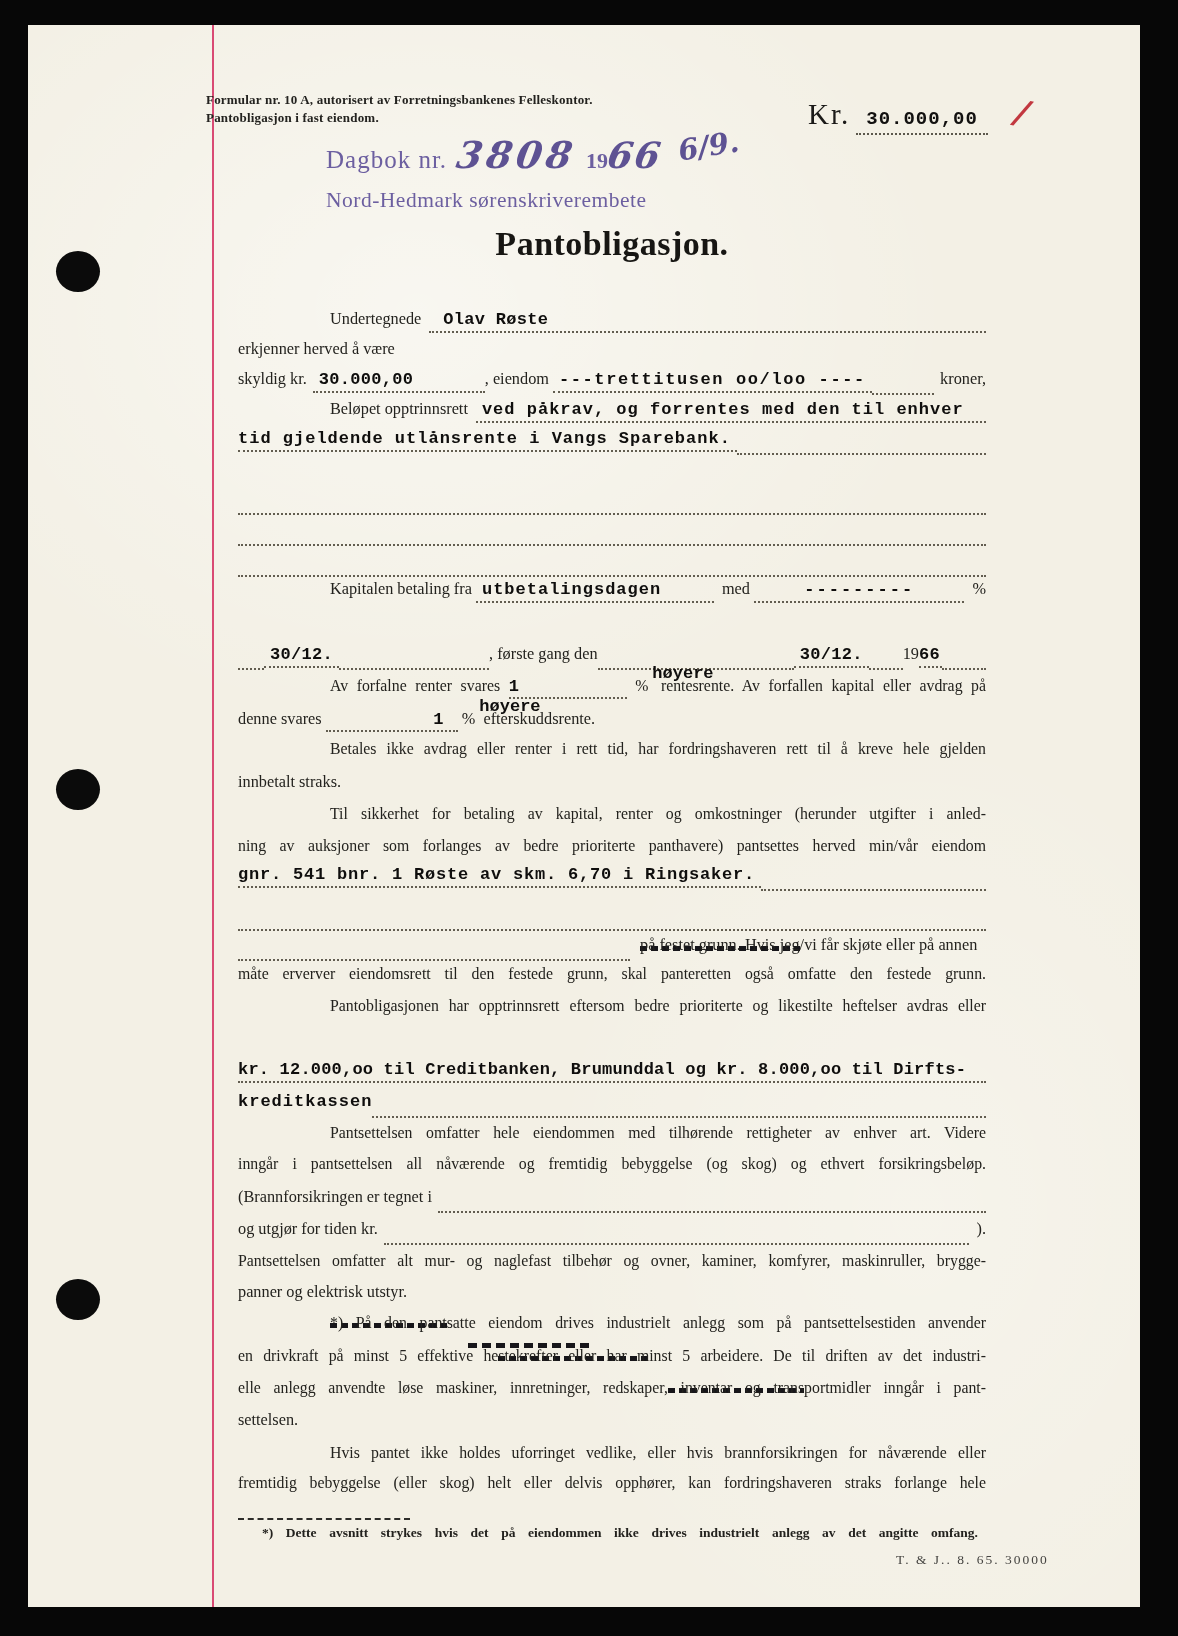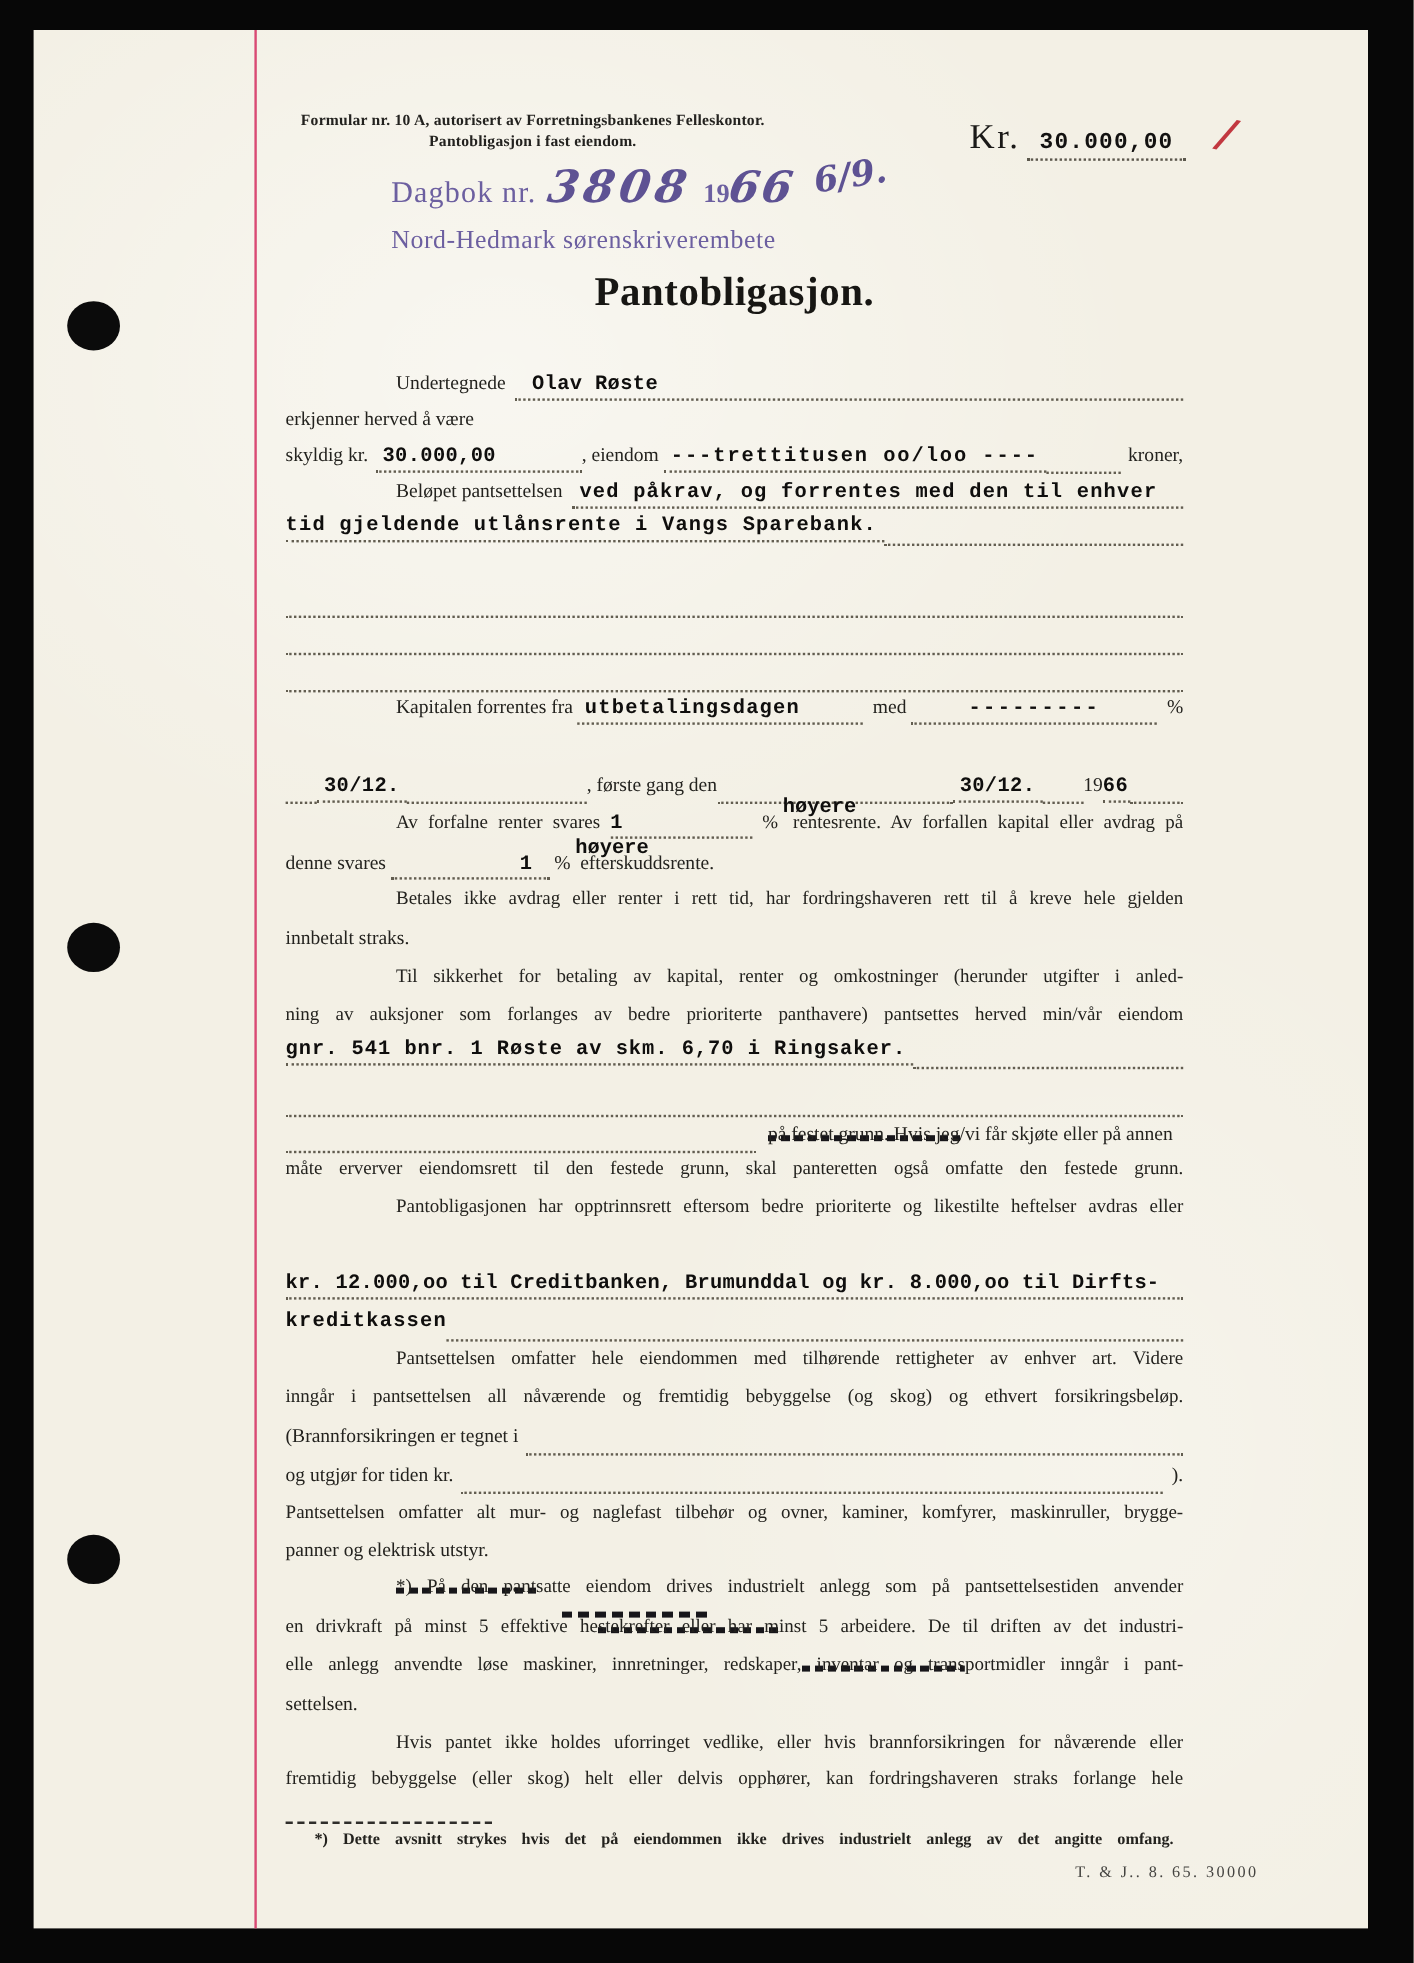--- a/index.html
+++ b/index.html
@@ -15,21 +15,21 @@
       radial-gradient(900px 700px at 35% 18%, rgba(255,255,255,.45), rgba(255,255,255,0) 60%),
       radial-gradient(700px 900px at 80% 75%, rgba(255,255,255,.25), rgba(255,255,255,0) 55%),
       #f3f0e5;
     color:#201f1c;
   }
   .red-line{position:absolute;left:184px;top:0;width:2px;height:100%;background:#d63767;opacity:.9;}
   .hole{position:absolute;left:28px;width:44px;height:41px;border-radius:50%;background:#0b0b0b;}
   .hole.h1{top:226px;} .hole.h2{top:744px;} .hole.h3{top:1254px;}
 
   
-  .form-head{position:absolute;left:178px;top:66px;width:476px;text-align:center;
+  .form-head{position:absolute;left:178px;top:66px;width:476px;
     font-weight:700;font-size:13px;line-height:17.5px;letter-spacing:.2px;color:#23221f;}
   .amount{position:absolute;left:780px;top:70px;display:flex;align-items:baseline;}
   .amount .kr{font-size:29px;letter-spacing:2px;color:#1b1a18;}
   .amount .val{font-family:"Liberation Mono",monospace;font-weight:700;font-size:19px;color:#121110;
     border-bottom:2px dotted #5b574c;padding:0 10px 3px 10px;margin-left:6px;letter-spacing:1px;}
   .red-tick{margin-left:28px;color:#c23840;font-size:34px;font-style:italic;font-weight:700;
     transform:rotate(14deg);font-family:"DejaVu Serif",serif;line-height:1;}
   .dagbok{position:absolute;left:298px;top:108px;display:flex;align-items:baseline;}
   .stamp-text{font-family:"Liberation Serif",serif;color:#6c5fa0;}
   .dagbok .lbl-stamp{font-size:25px;letter-spacing:1px;}
@@ -118,21 +118,21 @@
         <span class="lbl">skyldig kr.</span>
         <span class="typed on-dots" style="min-width:160px;margin-left:6px">30.000,00</span>
         <span class="lbl">, eiendom</span>
         <span class="typed on-dots" style="letter-spacing:1.6px;margin-left:4px">---trettitusen oo/loo ----</span>
         <span class="dots"></span>
         <span class="lbl" style="margin-left:6px">kroner,</span>
       </div>
 
     <div class="fline" style="top:374px">
         <span class="indent"></span>
-        <span class="lbl">Beløpet pantsettelsen</span>
+        <span class="lbl">Beløpet opptrinnsrett</span>
         <span class="gap"></span>
         <span class="typed on-dots grow" style="letter-spacing:1px">ved påkrav, og forrentes med den til enhver</span>
       </div>
 
     <div class="fline" style="top:404px">
         <span class="typed on-dots" style="padding-left:0;letter-spacing:1px">tid gjeldende utlånsrente i Vangs Sparebank.</span>
         <span class="dots"></span>
       </div>
 
     <div class="fline" style="top:464px">
@@ -140,21 +140,21 @@
       </div>
     <div class="fline" style="top:495px">
         <span class="dots"></span>
       </div>
     <div class="fline" style="top:526px">
         <span class="dots"></span>
       </div>
 
     <div class="fline" style="top:554px">
         <span class="indent"></span>
-        <span class="lbl">Kapitalen forrentes fra</span>
+        <span class="lbl">Kapitalen betaling fra</span>
         <span class="typed on-dots" style="min-width:226px;margin-left:4px;letter-spacing:1px">utbetalingsdagen</span>
         <span class="lbl" style="margin:0 4px 0 8px">med</span>
         <span class="typed on-dots grow" style="text-align:center;letter-spacing:2px">---------</span>
         <span class="lbl" style="margin-left:8px">%</span>
       </div>
 
 
     <div class="fline" style="top:619px">
         <span class="dots dfix" style="width:26px"></span>
         <span class="typed on-dots">30/12.</span>

